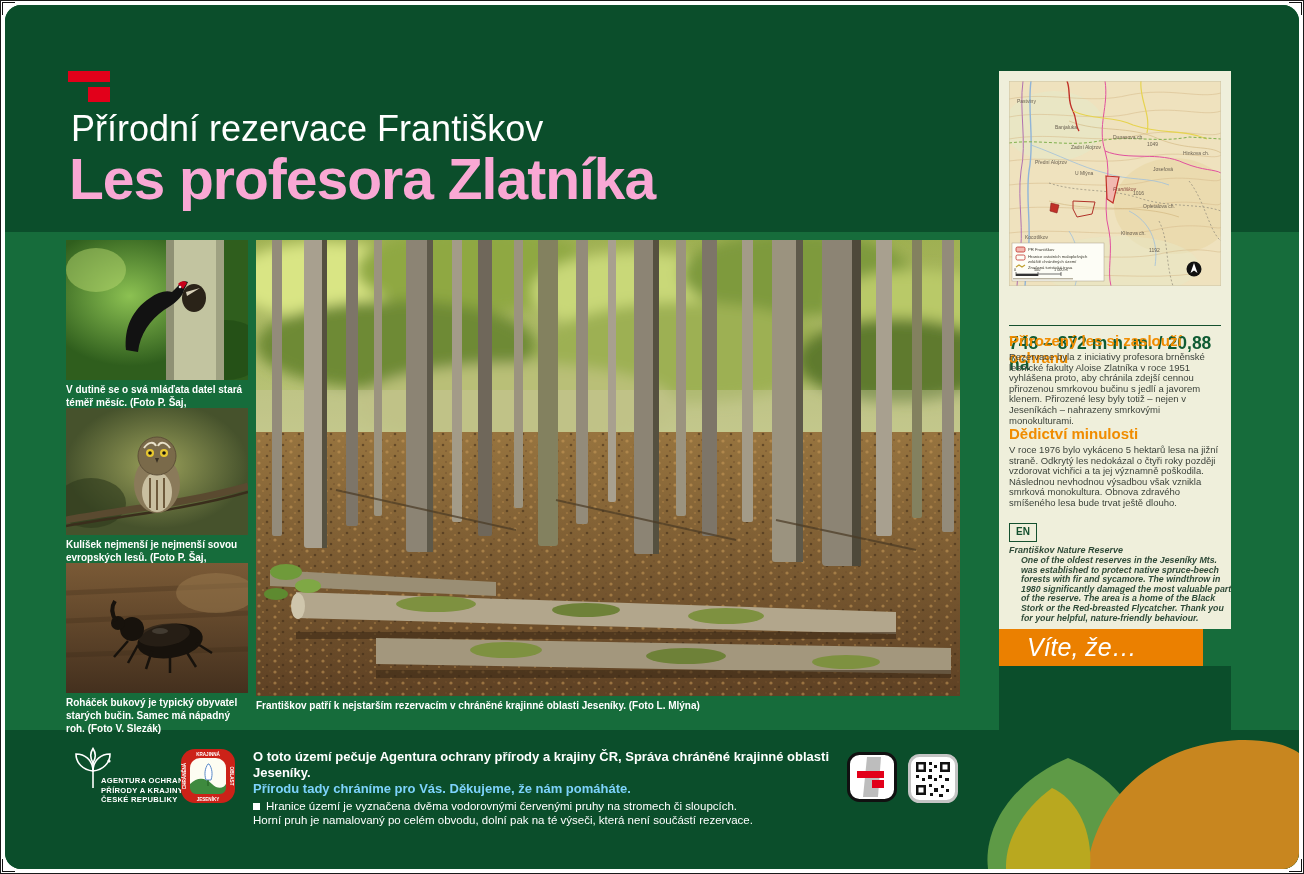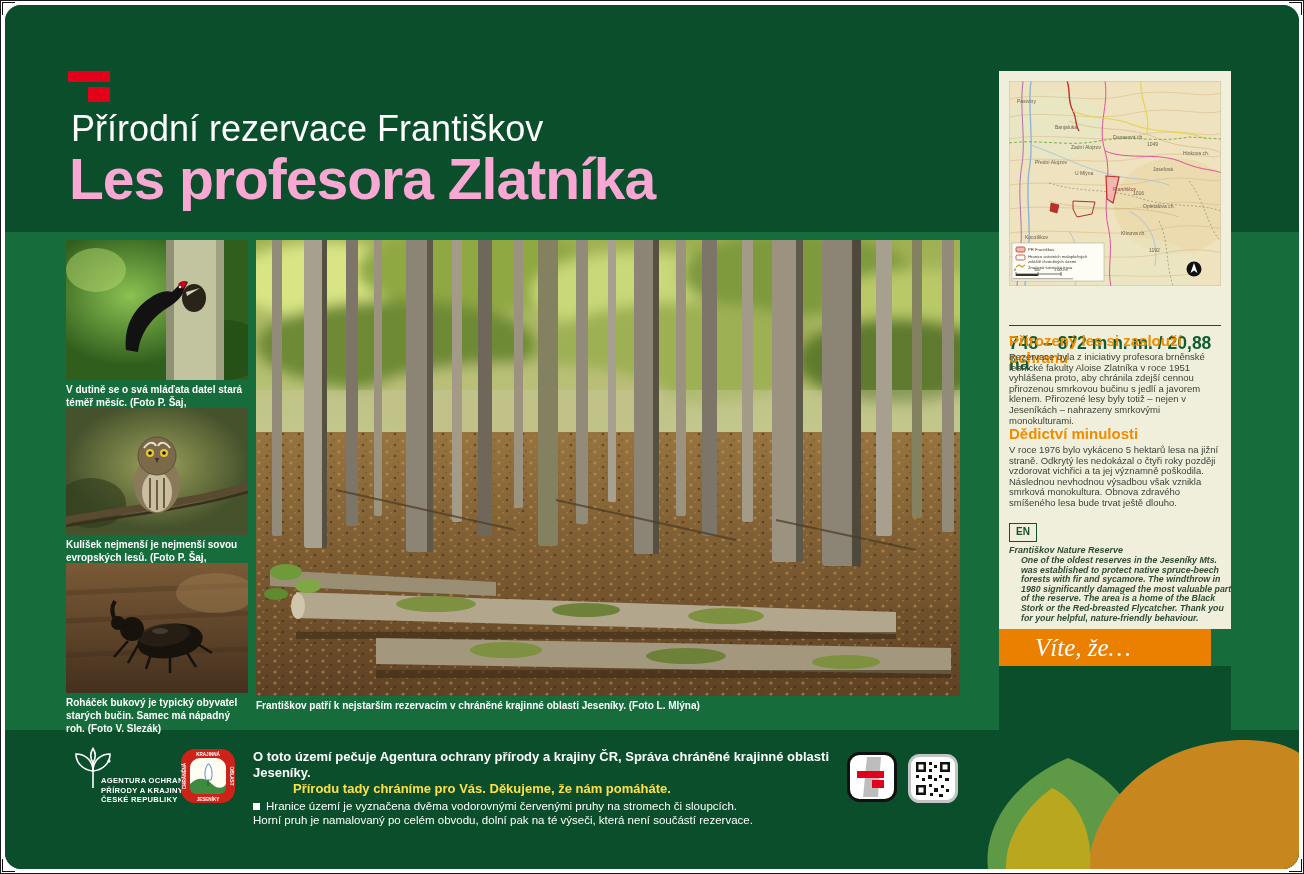--- a/index.html
+++ b/index.html
@@ -23,26 +23,26 @@
   .elev{position:absolute;left:10px;top:228px;width:212px;color:#0F5B33;font-size:17.5px;font-weight:700;margin-top:34px;}
   .divider{position:absolute;left:10px;top:254px;width:212px;height:0;border-top:1.6px solid #14502E;}
   .shead{position:absolute;left:10px;width:212px;color:#F08C00;font-size:15px;font-weight:700;}
   .sbody{position:absolute;left:10px;width:214px;color:#3B423A;font-size:9.5px;line-height:10.6px;}
   .en-badge{position:absolute;left:10px;top:452px;width:26px;height:17px;border:1.8px solid #14502E;
             border-radius:0;color:#14502E;font-size:10px;font-weight:700;text-align:center;line-height:16px;}
   .en-title{position:absolute;left:10px;top:474px;width:212px;color:#2F4A38;font-size:9px;font-weight:700;font-style:italic;}
   .en-body{position:absolute;left:22px;top:485px;width:214px;color:#2F4A38;font-size:8.8px;font-weight:700;
            font-style:italic;line-height:9.6px;}
   .banner{position:absolute;left:994px;top:624px;width:204px;height:37px;background:#EB8000;color:#ffffff;
-          font-family:Liberation Serif, serif;font-style:italic;font-size:25px;line-height:37px;padding-left:8px;}
+          font-family:Liberation Sans, sans-serif;font-style:italic;font-size:25px;line-height:37px;padding-left:0;}
   .banner span{margin-left:28px;}
   .question{position:absolute;left:1009px;top:672px;width:202px;color:#ffffff;font-size:17px;font-weight:700;
             line-height:26px;z-index:22;}
   .fline{color:#ffffff;font-size:13px;font-weight:700;line-height:16px;}
-  .fline.orange{color:#fde047;margin-left:40px;}
+  .fline.orange{color:#7dd3fc;}
   .fsmall{color:#ffffff;font-size:11.5px;font-weight:400;line-height:14px;}
   .sq{display:inline-block;width:7px;height:7px;background:#ffffff;margin-right:6px;}
   .aopk-text{position:absolute;left:96px;top:771px;color:#ffffff;font-size:7.6px;font-weight:700;line-height:9.6px;letter-spacing:.3px;}
   .crop{position:absolute;width:12px;height:12px;z-index:61;}
   .crop.tl{left:2px;top:2px;border-left:1.5px solid #111;border-top:1.5px solid #111;}
   .crop.tr{right:2px;top:2px;border-right:1.5px solid #111;border-top:1.5px solid #111;}
   .crop.bl{left:2px;bottom:2px;border-left:1.5px solid #111;border-bottom:1.5px solid #111;}
   .crop.br{right:2px;bottom:2px;border-right:1.5px solid #111;border-bottom:1.5px solid #111;}
 </style>
 </head>

